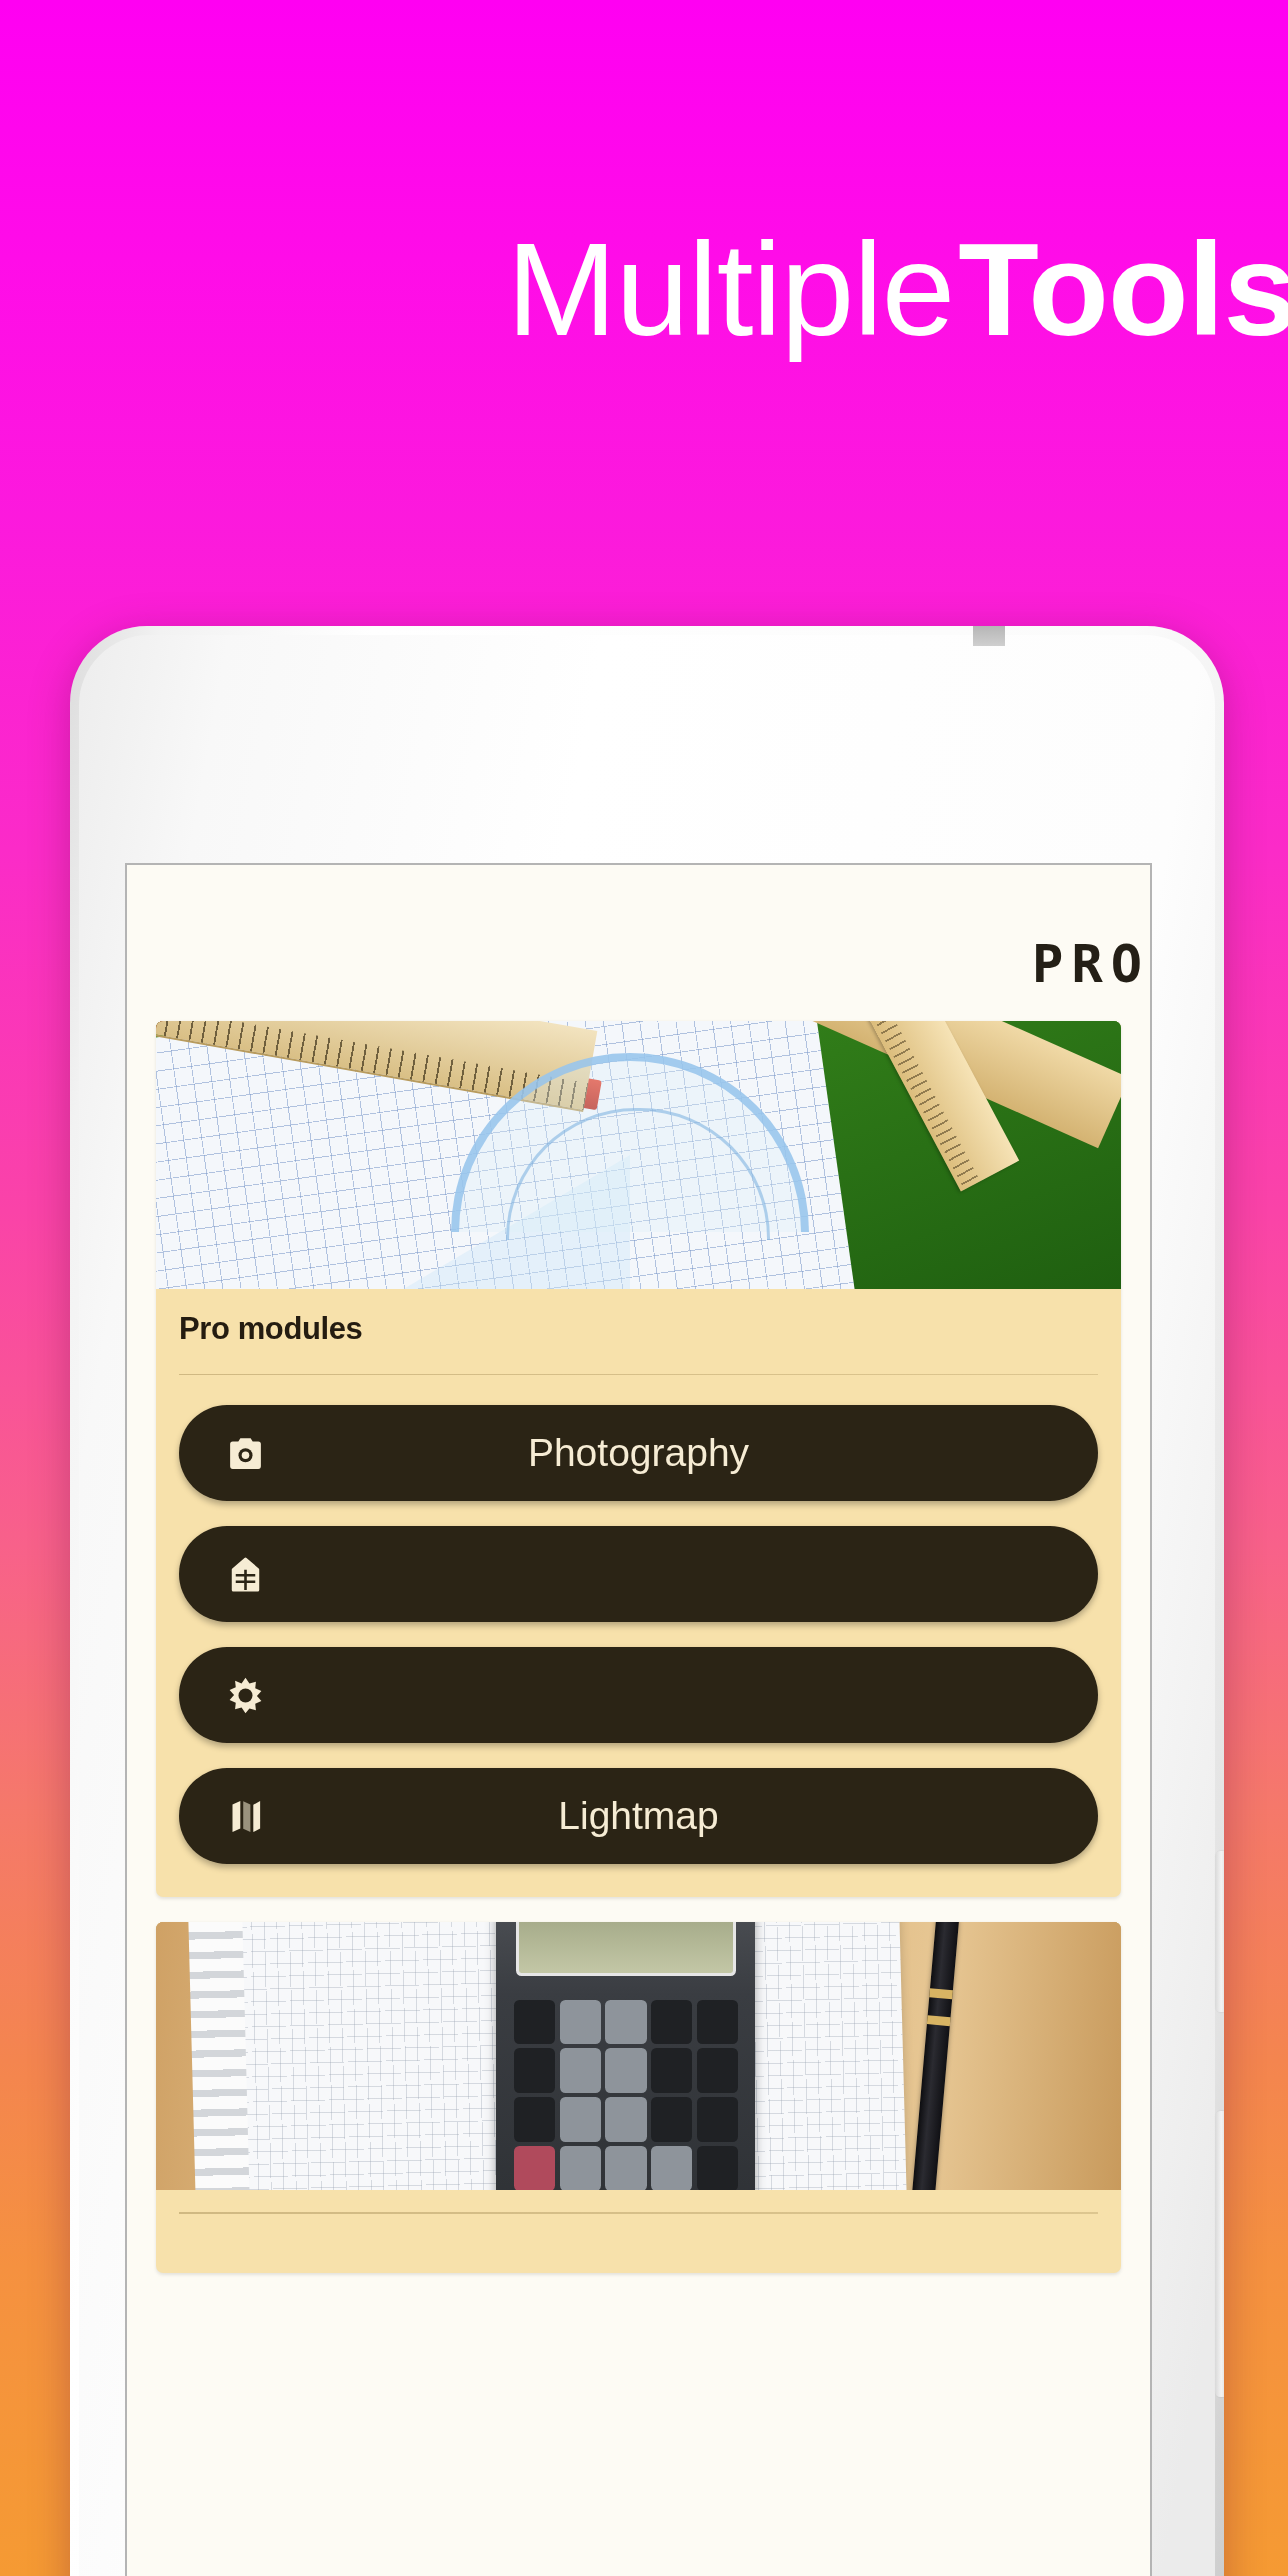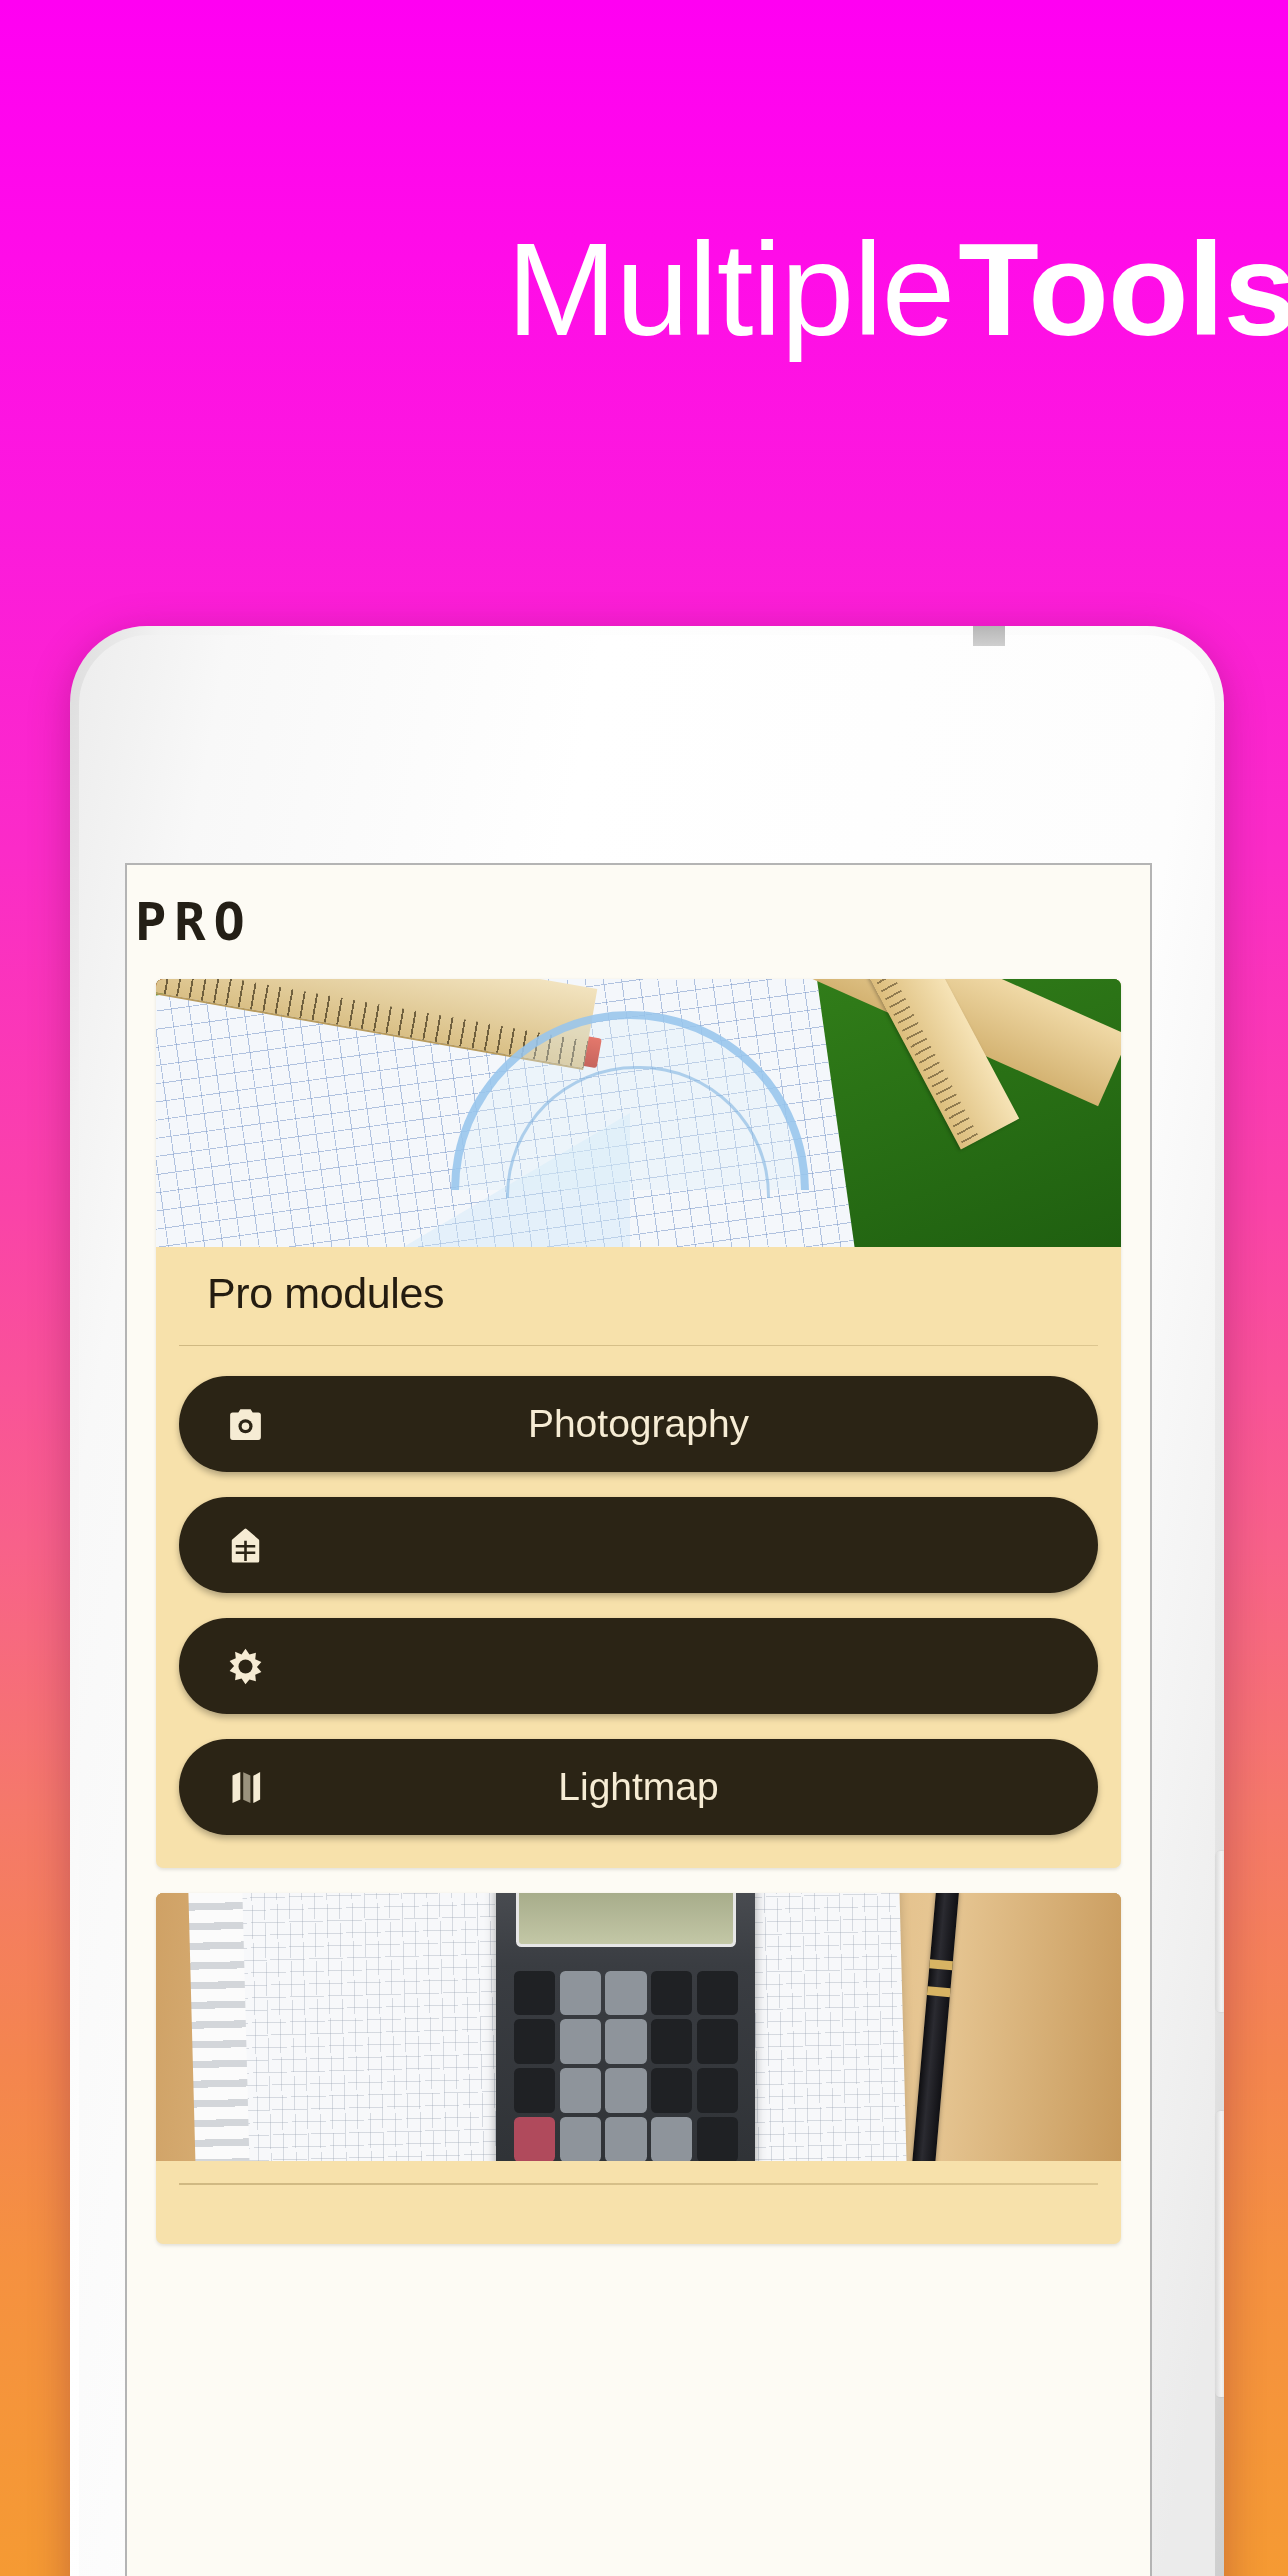--- a/index.html
+++ b/index.html
@@ -129,21 +129,22 @@
     border-bottom:none;
     overflow:hidden;
   }
 
   
   .appbar {
     height:114px;
     background:#fdfbf4;
     display:flex;
     align-items:center;
-    justify-content:flex-start;
+    justify-content:flex-end;
+    margin-top:42px;
   }
   .appbar .brand {
     font-family:"DejaVu Sans Mono", monospace;
     font-size:52px;
     font-weight:700;
     color:#241f16;
     letter-spacing:8px;
     padding-left:8px;
   }
 
@@ -161,26 +162,25 @@
   }
   .card-photo {
     height:268px;
     width:100%;
     position:relative;
     overflow:hidden;
     background:#cfae6c;
   }
   .card-body { padding:21.5px 23px 29px 23px; }
   .card-title {
-    font-size:43px;
-    font-weight:400;
+    font-size:31px;
+    font-weight:700;
     color:#241c10;
     letter-spacing:-0.4px;
     margin-bottom:27px;
-    margin-left:28px;
   }
   .divider {
     height:1.8px;
     background:linear-gradient(90deg,rgba(160,135,80,0.45),rgba(160,135,80,0.30));
     margin:0 0 30px 0;
   }
 
   
   .pill {
     position:relative;

